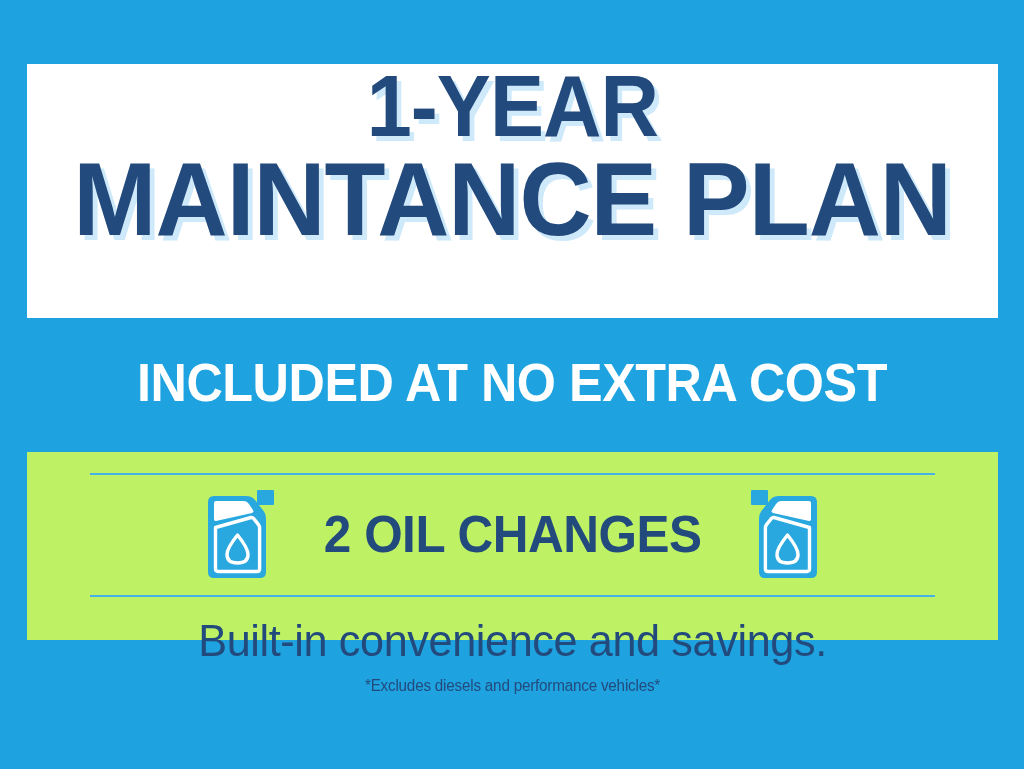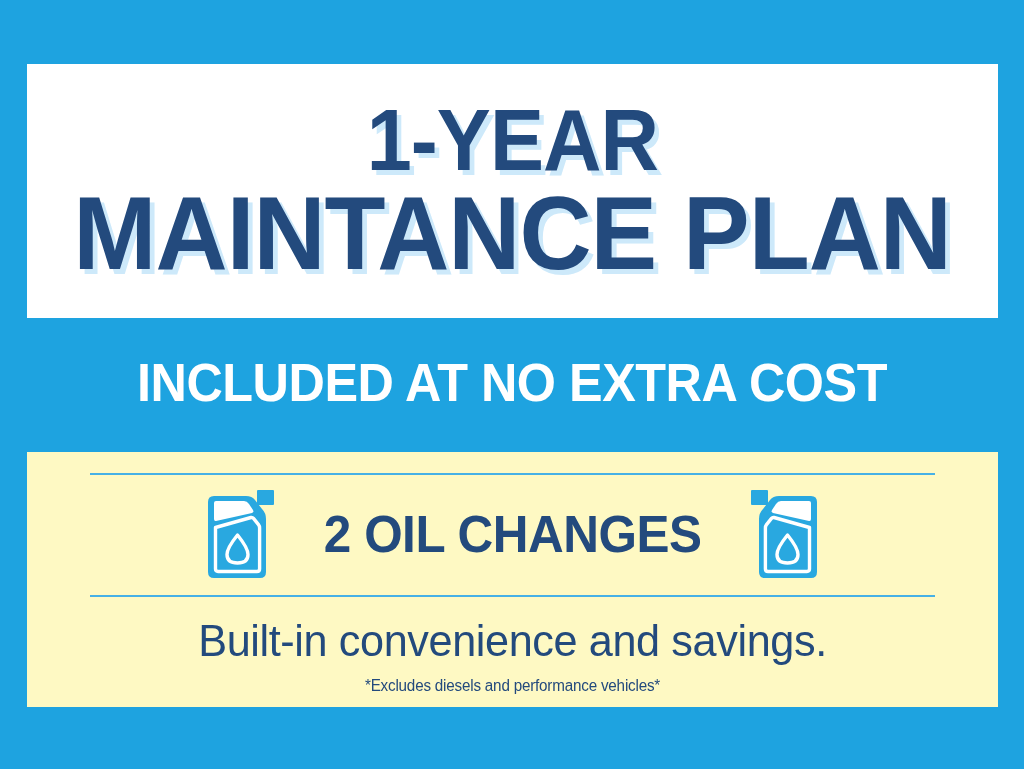--- a/index.html
+++ b/index.html
@@ -25,21 +25,20 @@
   .headline-panel {
     position: absolute;
     left: 27px;
     top: 64px;
     width: 971px;
     height: 254px;
     background: #FFFFFF;
     display: flex;
     flex-direction: column;
     align-items: center;
-    justify-content: center;
   }
 
   .headline-line {
     color: #234A7D;
     font-family: "Liberation Sans Narrow", "Liberation Sans", sans-serif;
     font-weight: bold;
     letter-spacing: -1px;
     line-height: 0.96;
     text-align: center;
     white-space: nowrap;
@@ -72,22 +71,22 @@
     white-space: nowrap;
     transform: scaleX(0.95);
   }
 
   
   .details-panel {
     position: absolute;
     left: 27px;
     top: 452px;
     width: 971px;
-    height: 255px;
-    background: #fef9c3;
+    height: 188px;
+    background: #bef264;
   }
 
   .divider {
     position: absolute;
     left: 63px;
     width: 845px;
     height: 2px;
     background: #46B1E6;
   }
   .divider--top { top: 21px; }

